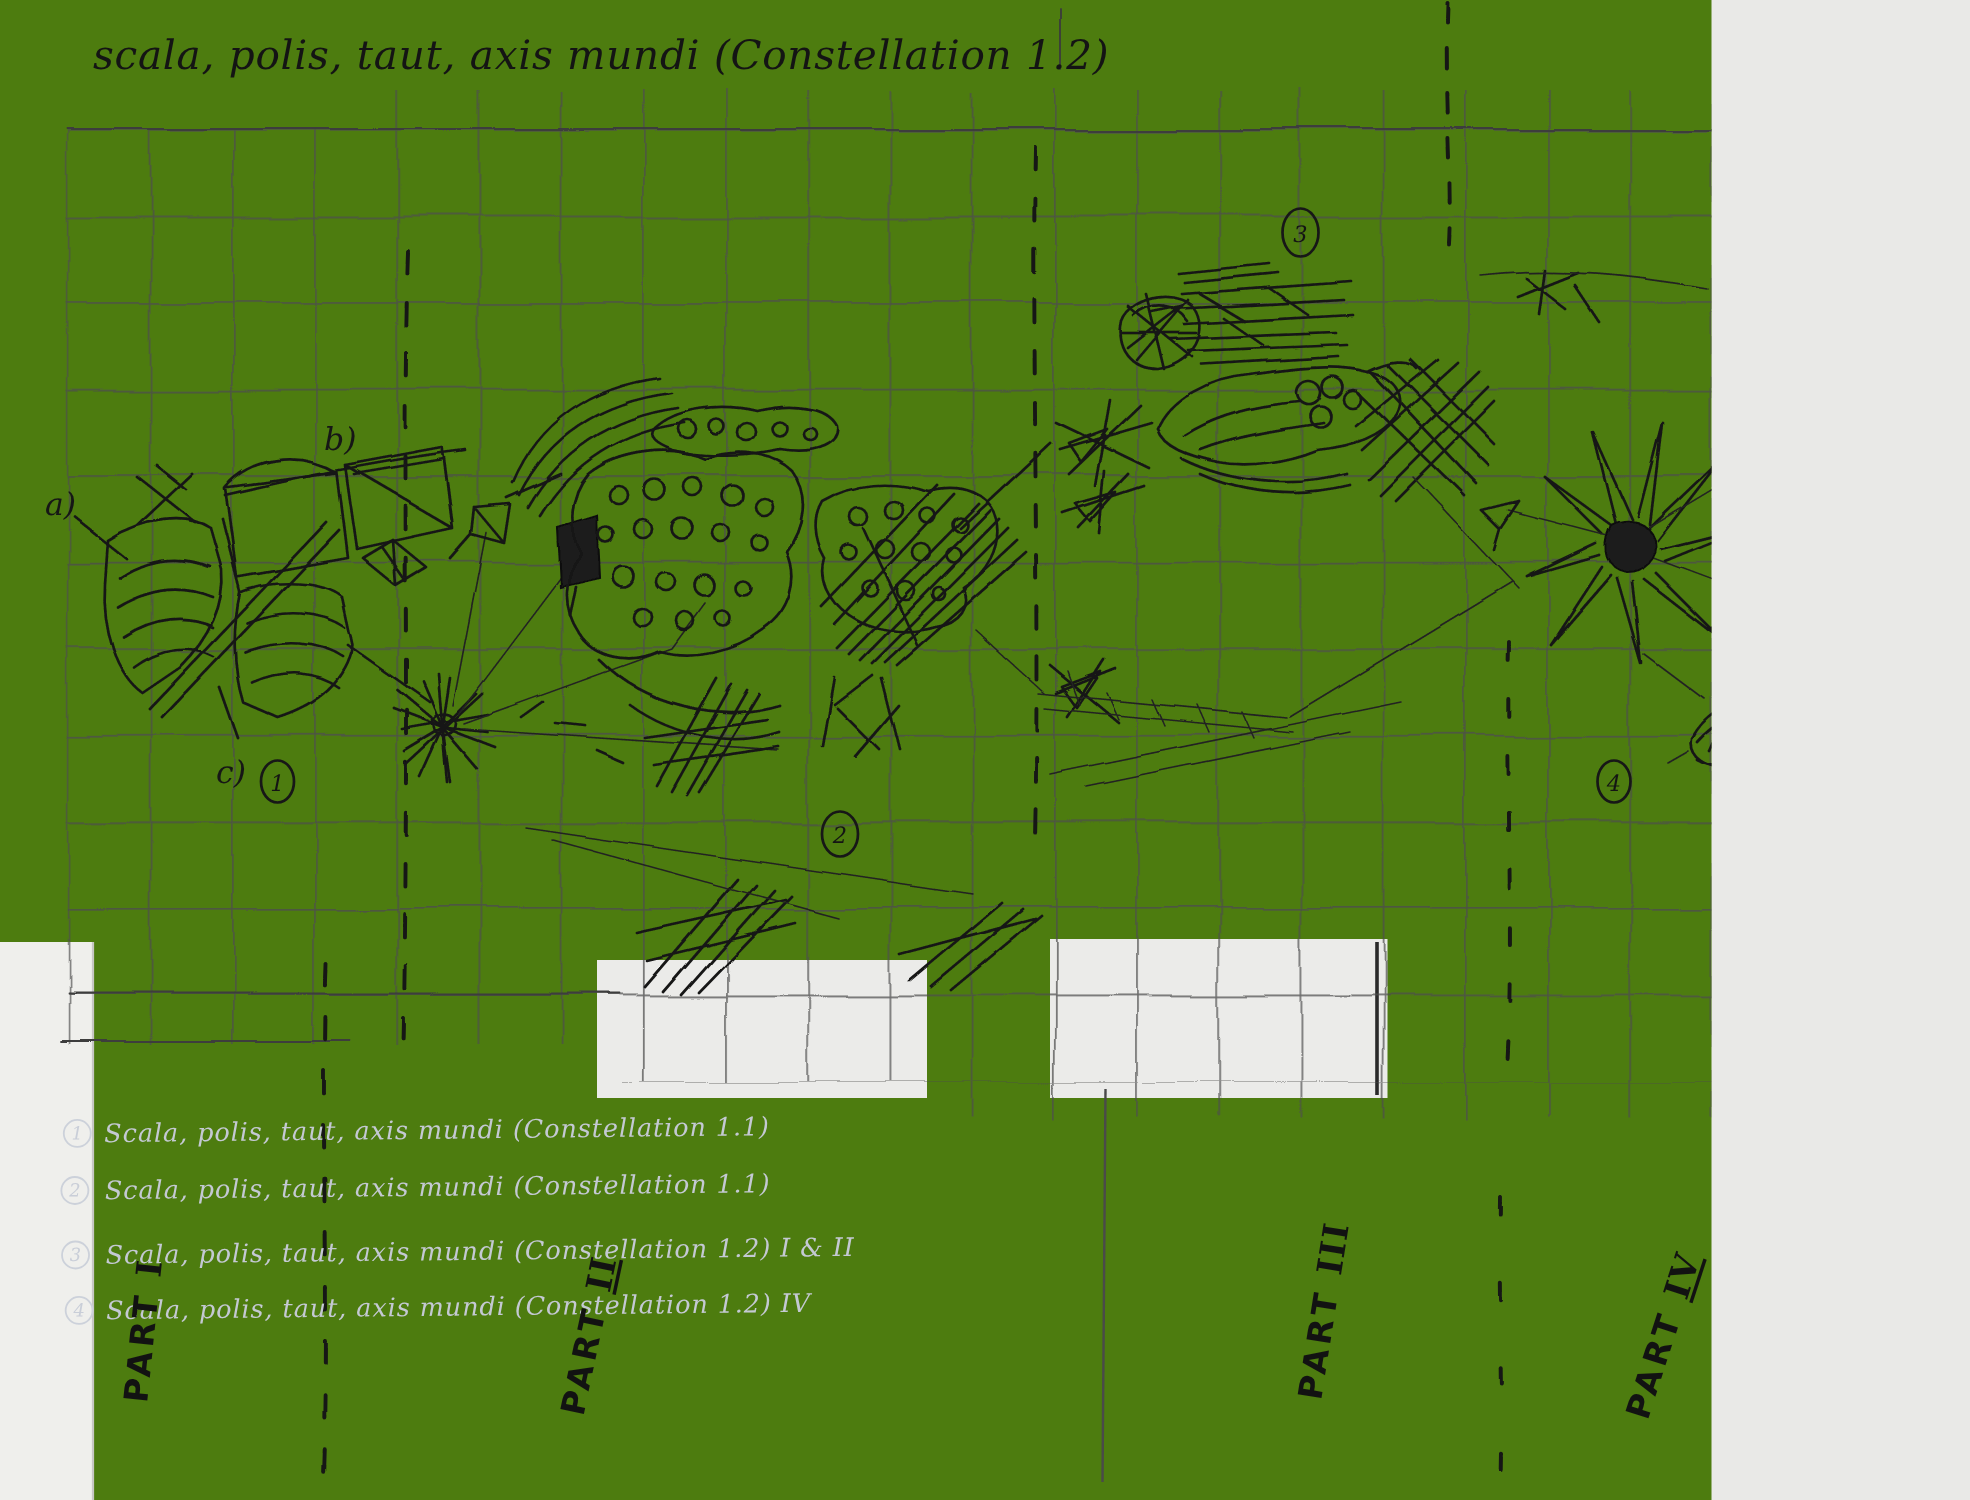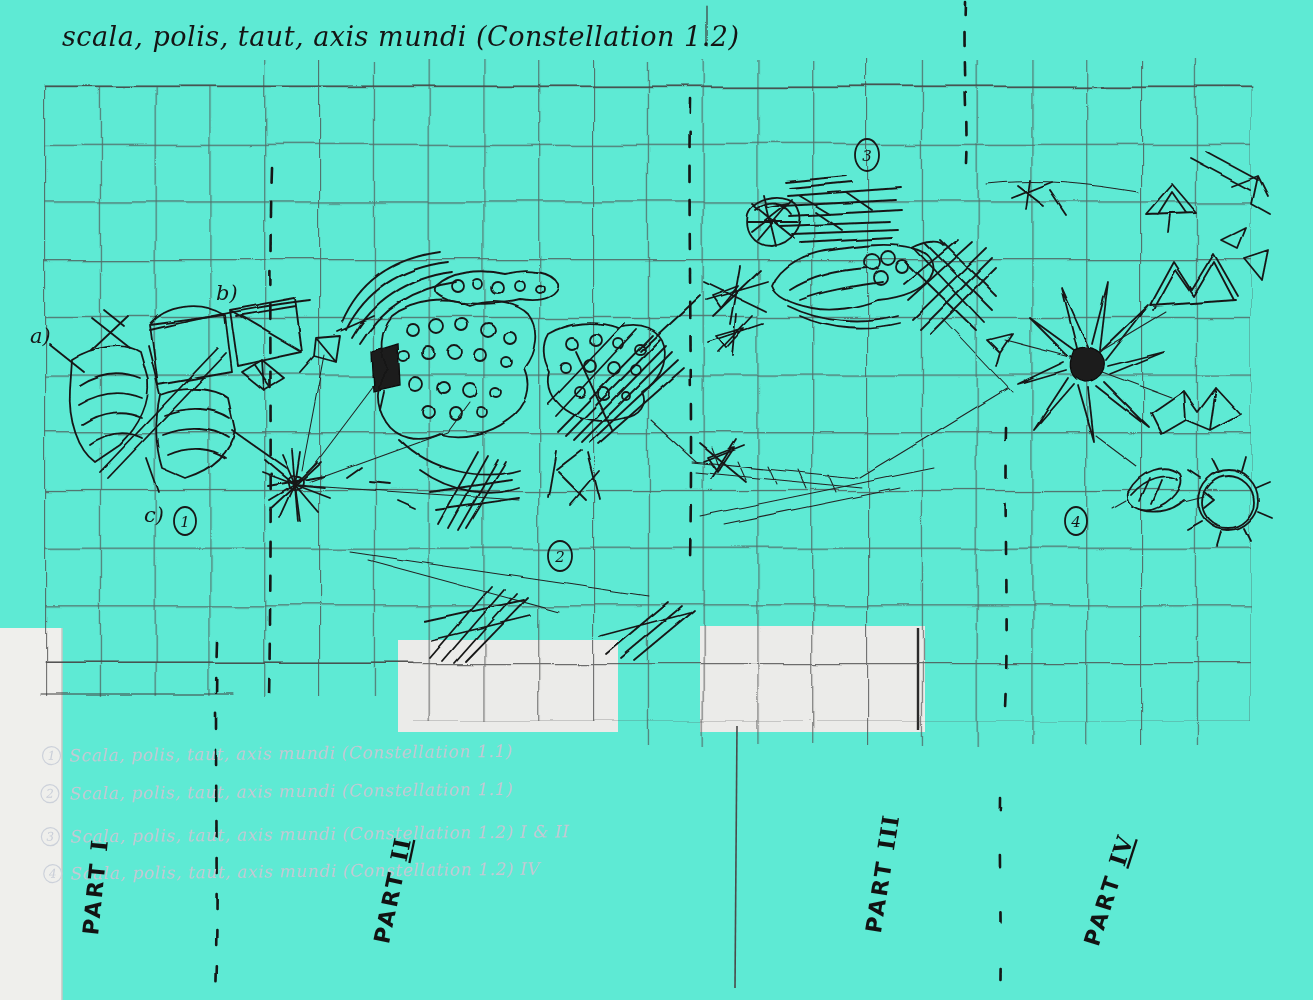--- a/index.html
+++ b/index.html
@@ -1,16 +1,16 @@
 <!DOCTYPE html>
 <html><head>
 <meta charset="utf-8">
 <style>
   html,body{margin:0;padding:0;background:#e9e9e7;}
-  #scan{position:relative;width:1313px;height:1000px;background:#5eead4;overflow:hidden;
+  #scan{position:relative;width:1141px;height:1000px;background:#4d7c0f;overflow:hidden;
         font-family:"DejaVu Serif", serif;}
   svg{position:absolute;left:0;top:0;}
   .ink   {stroke:#171717;fill:none;stroke-width:1.8;stroke-linecap:round;stroke-linejoin:round;}
   .thin  {stroke:#222;fill:none;stroke-width:1.05;stroke-linecap:round;}
   .thick {stroke:#141414;fill:none;stroke-width:2.6;stroke-linecap:round;stroke-linejoin:round;}
   .soft  {stroke:#3c3c3c;fill:none;stroke-width:1.2;stroke-linecap:round;}
   .dark-fill{fill:#1d1d1d;stroke:#111;stroke-width:1.4;}
   .hand-title{font:italic 27px "DejaVu Serif", serif;fill:#141414;letter-spacing:.5px;}
   .hand-label{font:italic 21px "DejaVu Serif", serif;fill:#161616;}
   .marker-num{font:italic 15px "DejaVu Serif", serif;fill:#141414;text-anchor:middle;}

